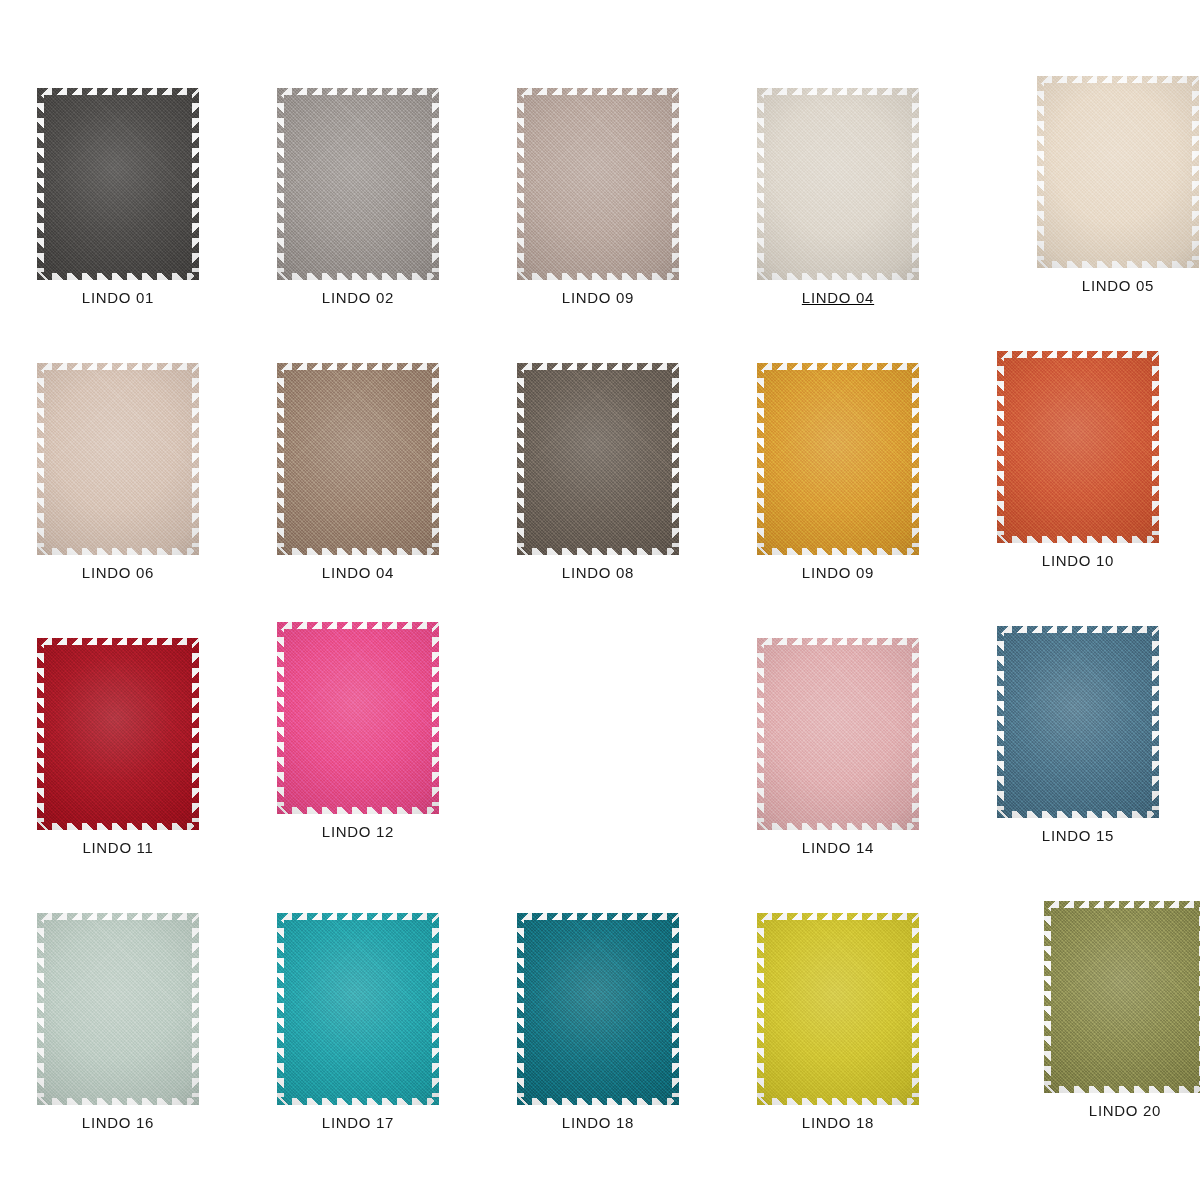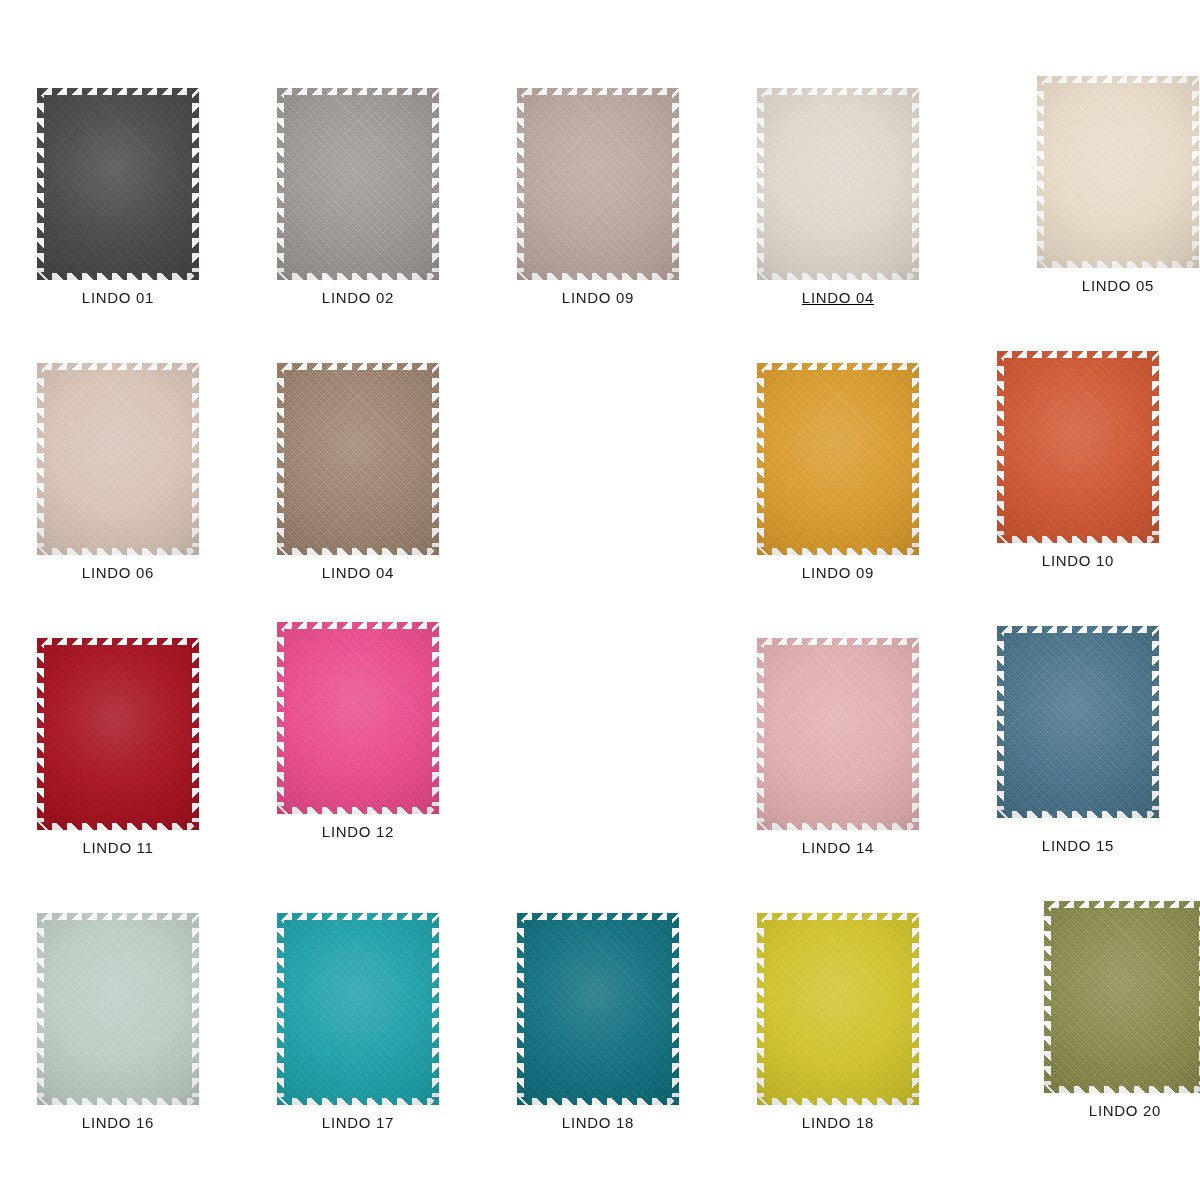--- a/index.html
+++ b/index.html
@@ -170,20 +170,29 @@
     </div>
     <div class="swatch-cell" style="left: 258px; top: 363px;">
       <div class="swatch-chip">
         <div class="fabric" style="background: rgb(156, 131, 112);"></div>
         <div class="fabric-body" style="background: rgb(156, 131, 112);"></div>
         <div class="weave"></div>
         <div class="shade"></div>
       </div>
       <div class="swatch-label">LINDO 04</div>
     </div>
+    <div class="swatch-cell" style="left: 498px; top: 363px;">
+      <div class="swatch-chip">
+        <div class="fabric" style="background: rgb(107, 97, 87);"></div>
+        <div class="fabric-body" style="background: rgb(107, 97, 87);"></div>
+        <div class="weave"></div>
+        <div class="shade"></div>
+      </div>
+      <div class="swatch-label">LINDO 08</div>
+    </div>
     <div class="swatch-cell" style="left: 738px; top: 363px;">
       <div class="swatch-chip">
         <div class="fabric" style="background: rgb(217, 155, 46);"></div>
         <div class="fabric-body" style="background: rgb(217, 155, 46);"></div>
         <div class="weave"></div>
         <div class="shade"></div>
       </div>
       <div class="swatch-label">LINDO 09</div>
     </div>
     <div class="swatch-cell" style="left: 978px; top: 351px;">
@@ -215,21 +224,21 @@
     </div>
     <div class="swatch-cell" style="left: 738px; top: 638px;">
       <div class="swatch-chip">
         <div class="fabric" style="background: rgb(224, 174, 176);"></div>
         <div class="fabric-body" style="background: rgb(224, 174, 176);"></div>
         <div class="weave"></div>
         <div class="shade"></div>
       </div>
       <div class="swatch-label">LINDO 14</div>
     </div>
-    <div class="swatch-cell" style="left: 978px; top: 626px; gap: 10px;">
+    <div class="swatch-cell" style="left: 978px; top: 626px;">
       <div class="swatch-chip">
         <div class="fabric" style="background: rgb(74, 115, 137);"></div>
         <div class="fabric-body" style="background: rgb(74, 115, 137);"></div>
         <div class="weave"></div>
         <div class="shade"></div>
       </div>
       <div class="swatch-label">LINDO 15</div>
     </div>
     <div class="swatch-cell" style="left: 18px; top: 913px;">
       <div class="swatch-chip">

